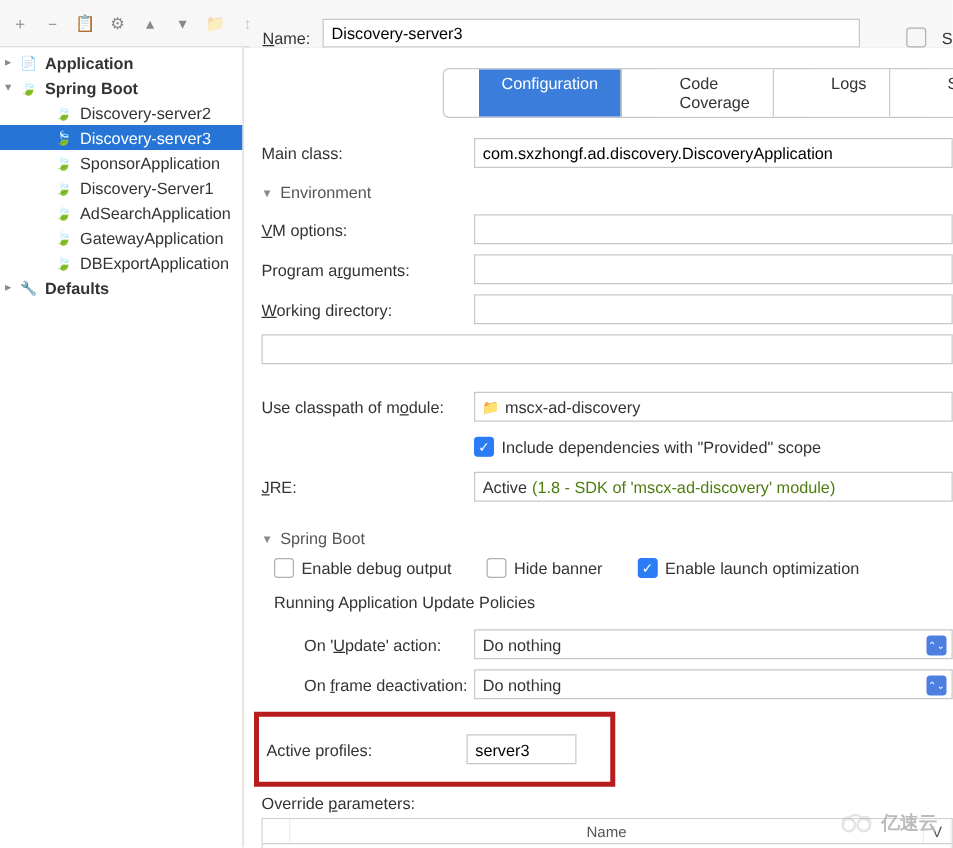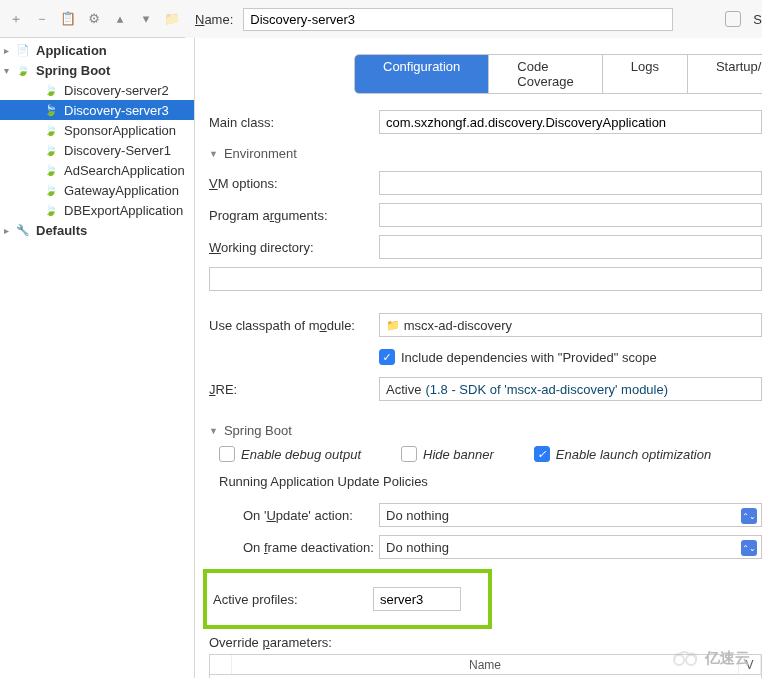--- a/index.html
+++ b/index.html
@@ -16,55 +16,55 @@
     .tree-row .arrow { width: 12px; font-size: 10px; color: #888; }
     .tree-row.sel .arrow { color: #fff; }
     .tree-row .ico { width: 16px; margin-right: 4px; font-size: 11px; }
     .tree-row.bold .lbl { font-weight: bold; }
     .tree-row .lbl { font-size: 13px; }
     .tree-row.l1 { padding-left: 4px; }
     .tree-row.l2 { padding-left: 32px; }
     
     .right { flex: 1; display: flex; flex-direction: column; overflow: hidden; }
     
-    .name-bar { height: 38px; display: flex; align-items: center; padding-left: 10px; gap: 10px; position: absolute; top: 0; left: 185px; right: 0; background: #f7f7f7; }
+    .name-bar { height: 38px; display: flex; align-items: flex-end; padding-left: 10px; gap: 10px; position: absolute; top: 0; left: 200px; right: 0; background: #f7f7f7; }
     .name-bar label { font-size: 13px; }
     .name-bar input[type=text] { flex: 1; height: 23px; border: 1px solid #c8c8c8; padding: 0 6px; font-size: 13px; max-width: 430px; }
     .name-bar .chk { display: flex; align-items: center; gap: 4px; margin-left: auto; margin-right: 6px; }
     
     .form-area { margin-top: 0; padding: 10px 0 0 14px; flex: 1; overflow: auto; }
     
     .tabs { display: flex; border: 1px solid #c8c8c8; border-radius: 5px; overflow: hidden; width: fit-content; margin-left: 145px; margin-bottom: 12px; margin-top: 6px; }
-    .tab { padding: 4px 28px; font-size: 13px; border-right: 1px solid #c8c8c8; background: #fff; }
+    .tab { padding: 4px 18px; font-size: 13px; border-right: 1px solid #c8c8c8; background: #fff; margin-left: 28px; }
     .tab:last-child { border-right: none; }
     .tab.active { background: #3B7DDB; color: #fff; }
     
     .row { display: flex; align-items: center; min-height: 32px; }
     .row .fld-label { width: 170px; font-size: 13px; }
     .row input[type=text], .row .select { flex: 1; height: 24px; border: 1px solid #c8c8c8; padding: 0 6px; font-size: 13px; background: #fff; }
     .row .select { display: flex; align-items: center; position: relative; }
     .row .select.module::before { content: "📁"; font-size: 11px; margin-right: 4px; color: #5a9; }
-    .row .select .dim { color: #0c4a6e; margin-left: 4px; }
+    .row .select .dim { color: #4d7c0f; margin-left: 4px; }
     .row .select .caret { position: absolute; right: 4px; top: 4px; width: 16px; height: 16px; background: #4C7FE0; border-radius: 3px; color: #fff; font-size: 8px; display: flex; align-items: center; justify-content: center; }
     
     .section-header { display: flex; align-items: center; font-size: 13px; color: #555; margin: 8px 0 6px 0; }
     .section-header .tri { font-size: 9px; color: #888; margin-right: 6px; }
     
     .chk-row { display: flex; align-items: center; gap: 6px; }
     .chk { width: 16px; height: 16px; border: 1px solid #b0b0b0; border-radius: 3px; display: inline-flex; align-items: center; justify-content: center; }
     .chk.on { background: #2C7CF6; border-color: #2C7CF6; color: #fff; font-size: 11px; }
     .chk.on::after { content: "✓"; }
     
-    .three-check { display: flex; gap: 40px; margin: 8px 0 12px 10px; font-style: italic; }
+    .three-check { display: flex; gap: 28px; margin: 8px 0 12px 10px; }
     
     .sub-title { font-size: 13px; margin: 6px 0 10px 10px; }
     .indent-row { margin-left: 34px; }
     .indent-row .fld-label { width: 136px; }
     
-    .highlight-box { border: 4px solid #84cc16; padding: 10px 6px 10px 0; margin-left: -6px; margin-right: 270px; }
+    .highlight-box { border: 4px solid #b91c1c; padding: 10px 6px 10px 0; margin-left: -6px; margin-right: 270px; }
     .highlight-box .row .fld-label { width: 166px; padding-left: 6px; }
     .highlight-box .row input { width: 88px; flex: none; }
     
     .override-lbl { margin: 6px 0 4px 0; font-size: 13px; }
     
     .params-table { border: 1px solid #d0d0d0; }
     .params-table .hdr { display: flex; background: #fff; border-bottom: 1px solid #d0d0d0; height: 20px; }
     .params-table .hdr .col { flex: 1; display: flex; align-items: center; justify-content: center; font-size: 12px; color: #555; border-right: 1px solid #eee; }
     .params-table .hdr .col.small { flex: 0 0 22px; }
     .params-table .empty { text-align: center; color: #aaa; font-size: 12px; padding: 2px 0; }

